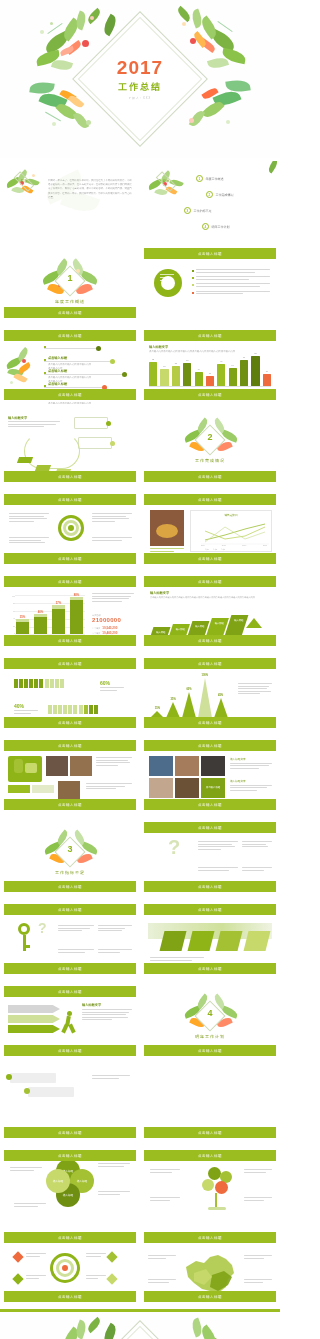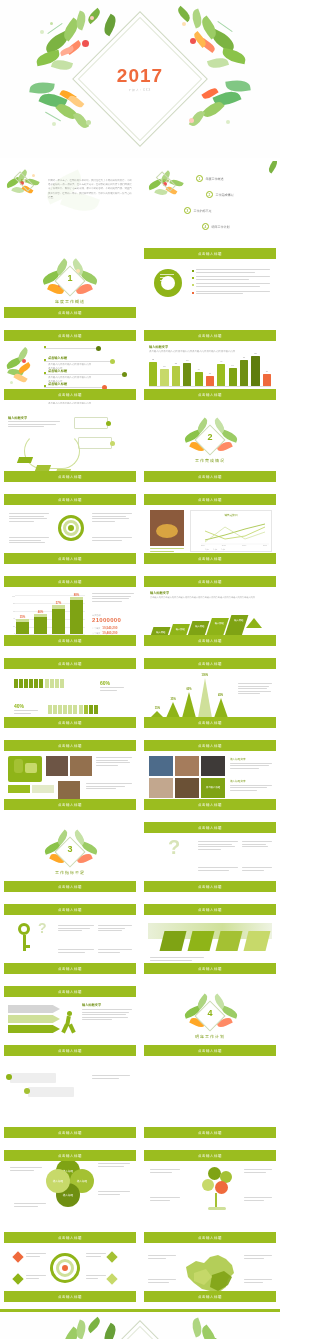--- a/index.html
+++ b/index.html
@@ -199,20 +199,21 @@
         <span class="leaf" style="right:74px;top:114px;width:18px;height:9px;background:#aed581;transform:rotate(-62deg) scaleX(-1)"></span>
         <span class="leaf" style="right:30px;top:80px;width:24px;height:12px;background:#81c784;transform:rotate(-8deg) scaleX(-1)"></span>
         <span class="leaf" style="right:62px;top:90px;width:16px;height:7px;background:#ff7043;transform:rotate(-32deg) scaleX(-1);border-radius:50% 0 50% 0"></span>
         <span class="dotflower" style="right:86px;top:118px;width:5px;height:5px;background:#ffccbc"></span>
         <span class="dotflower" style="right:50px;top:120px;width:4px;height:4px;background:#dcedc8"></span>
       </div>
 
       <div class="diamond"></div>
       <div class="cover-text">
         <div class="cover-year">2017</div>
+        <div class="cover-title">工作总结</div>
         <div class="cover-sub">汇报人：XXX</div>
       </div>
     </div>
   </div>
 
   <div class="row" style="margin-top:3px">
 
     <div class="slide">
       <div class="floral" style="left:4px;top:8px;width:40px;height:30px">
         <span class="leaf" style="left:2px;top:10px;width:14px;height:7px;background:#8bc34a;transform:rotate(-20deg)"></span>

